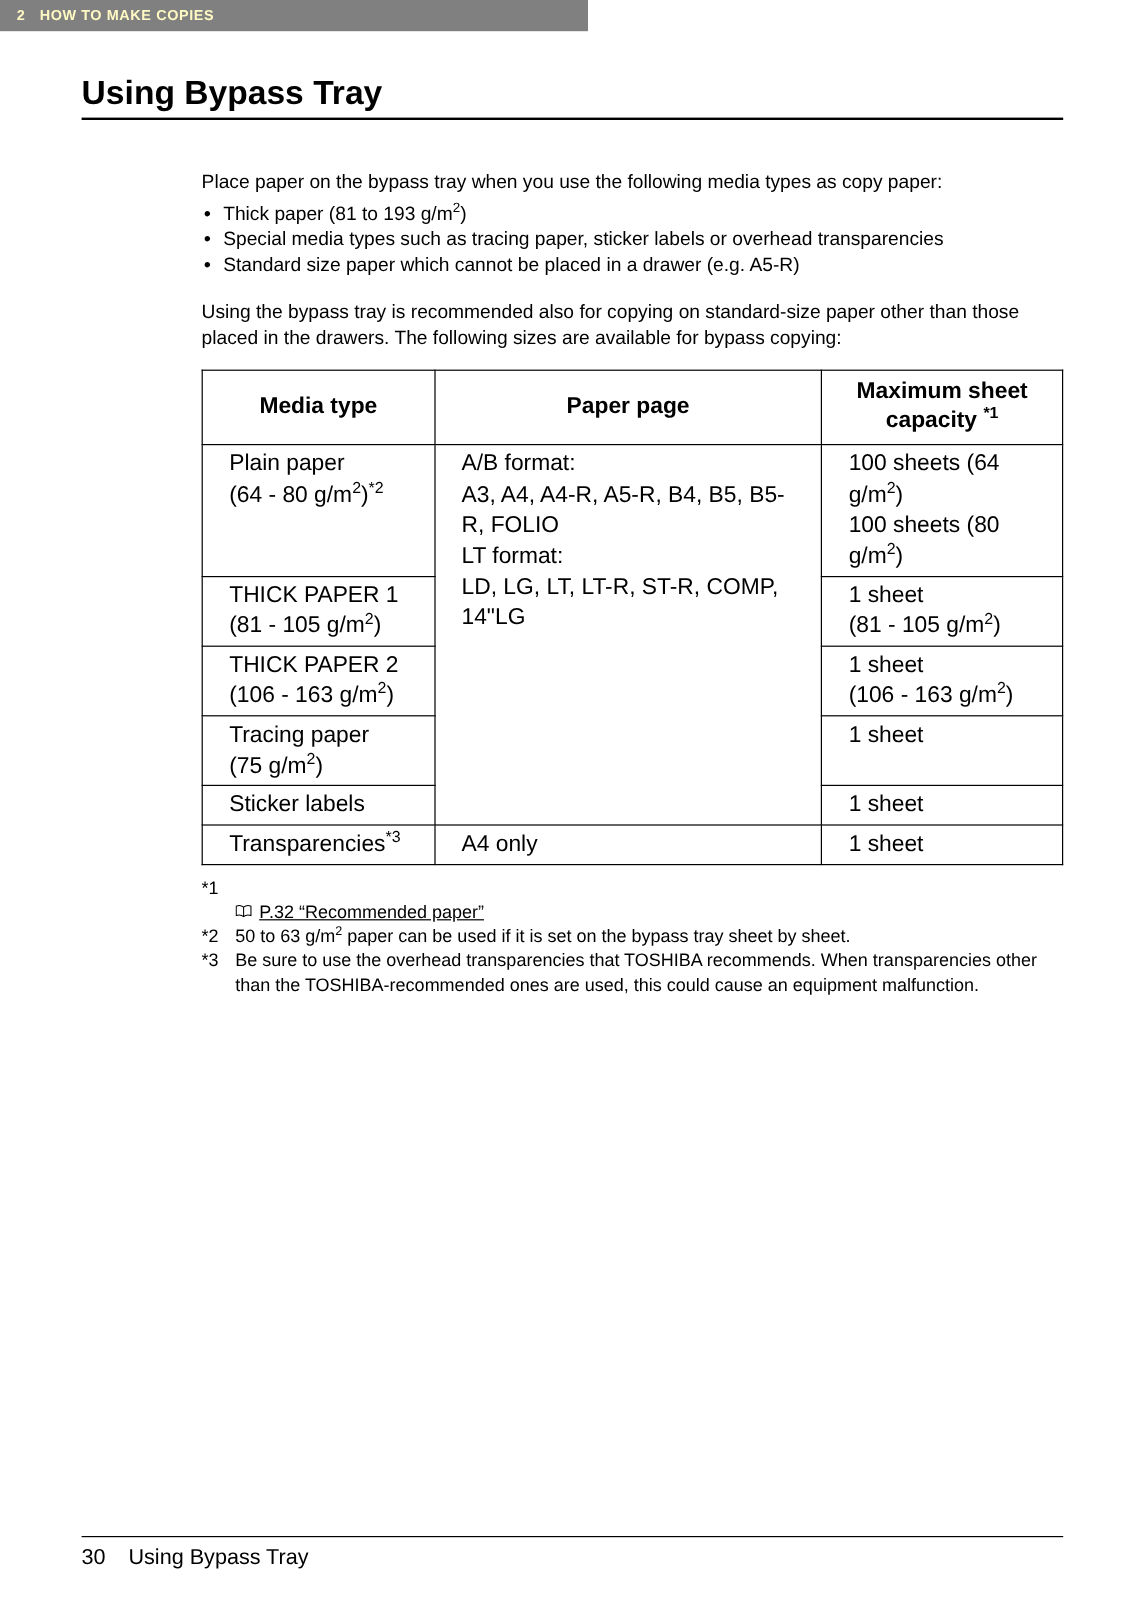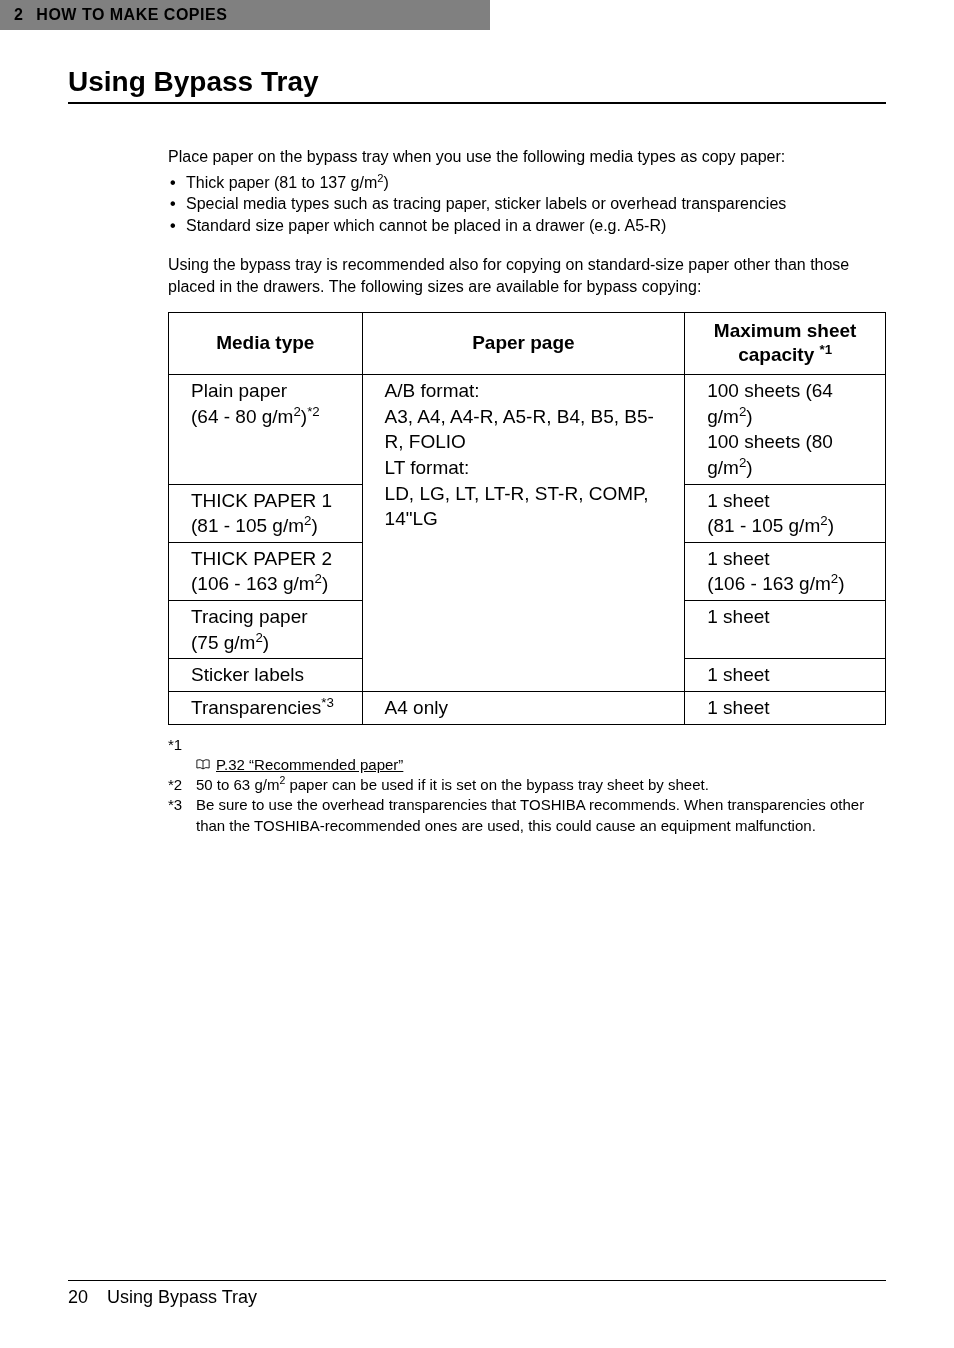--- a/index.html
+++ b/index.html
@@ -11,23 +11,23 @@
       font-family: Arial, Helvetica, sans-serif;
       background: #fff;
       color: #000;
       width: 954px;
       height: 1348px;
       position: relative;
       padding: 0;
     }
     .breadcrumb {
       background: #808080;
-      color: #000000;
-      font-weight: bold;
-      font-size: 16px;
+      color: #fef9c3;
+      font-weight: bold;
+      font-size: 12px;
       padding: 6px 14px;
       width: 490px;
       letter-spacing: 0.5px;
     }
     .breadcrumb .num {
       margin-right: 8px;
     }
     h1.title {
       font-size: 28px;
       font-weight: bold;
@@ -160,21 +160,21 @@
 
 <h1 class="title">Using Bypass Tray</h1>
 <hr class="title-rule">
 
 <div class="content">
 
   <p class="intro">Place paper on the bypass tray when you use the following media types as copy paper:</p>
 
   <ul class="bullets">
     <li>
-      <span>Thick paper (81 to 137 g/m</span><sup>2</sup><span>)</span>
+      <span>Thick paper (81 to 193 g/m</span><sup>2</sup><span>)</span>
     </li>
     <li>
       <span>Special media types such as tracing paper, sticker labels or overhead transparencies</span>
     </li>
     <li>
       <span>Standard size paper which cannot be placed in a drawer (e.g. A5-R)</span>
     </li>
   </ul>
 
   <p class="para2">Using the bypass tray is recommended also for copying on standard-size paper other than those placed in the drawers. The following sizes are available for bypass copying:</p>
@@ -284,16 +284,16 @@
       <div class="marker">*3</div>
       <div class="fn-body">Be sure to use the overhead transparencies that TOSHIBA recommends. When transparencies other than the TOSHIBA-recommended ones are used, this could cause an equipment malfunction.</div>
     </div>
   </div>
 
 </div>
 
 <div class="footer">
   <hr class="footer-rule" style="margin:0;">
   <div class="footer-text">
-    <span class="pn">20</span>
+    <span class="pn">30</span>
     <span>Using Bypass Tray</span>
   </div>
 </div>
 
 </body></html>

